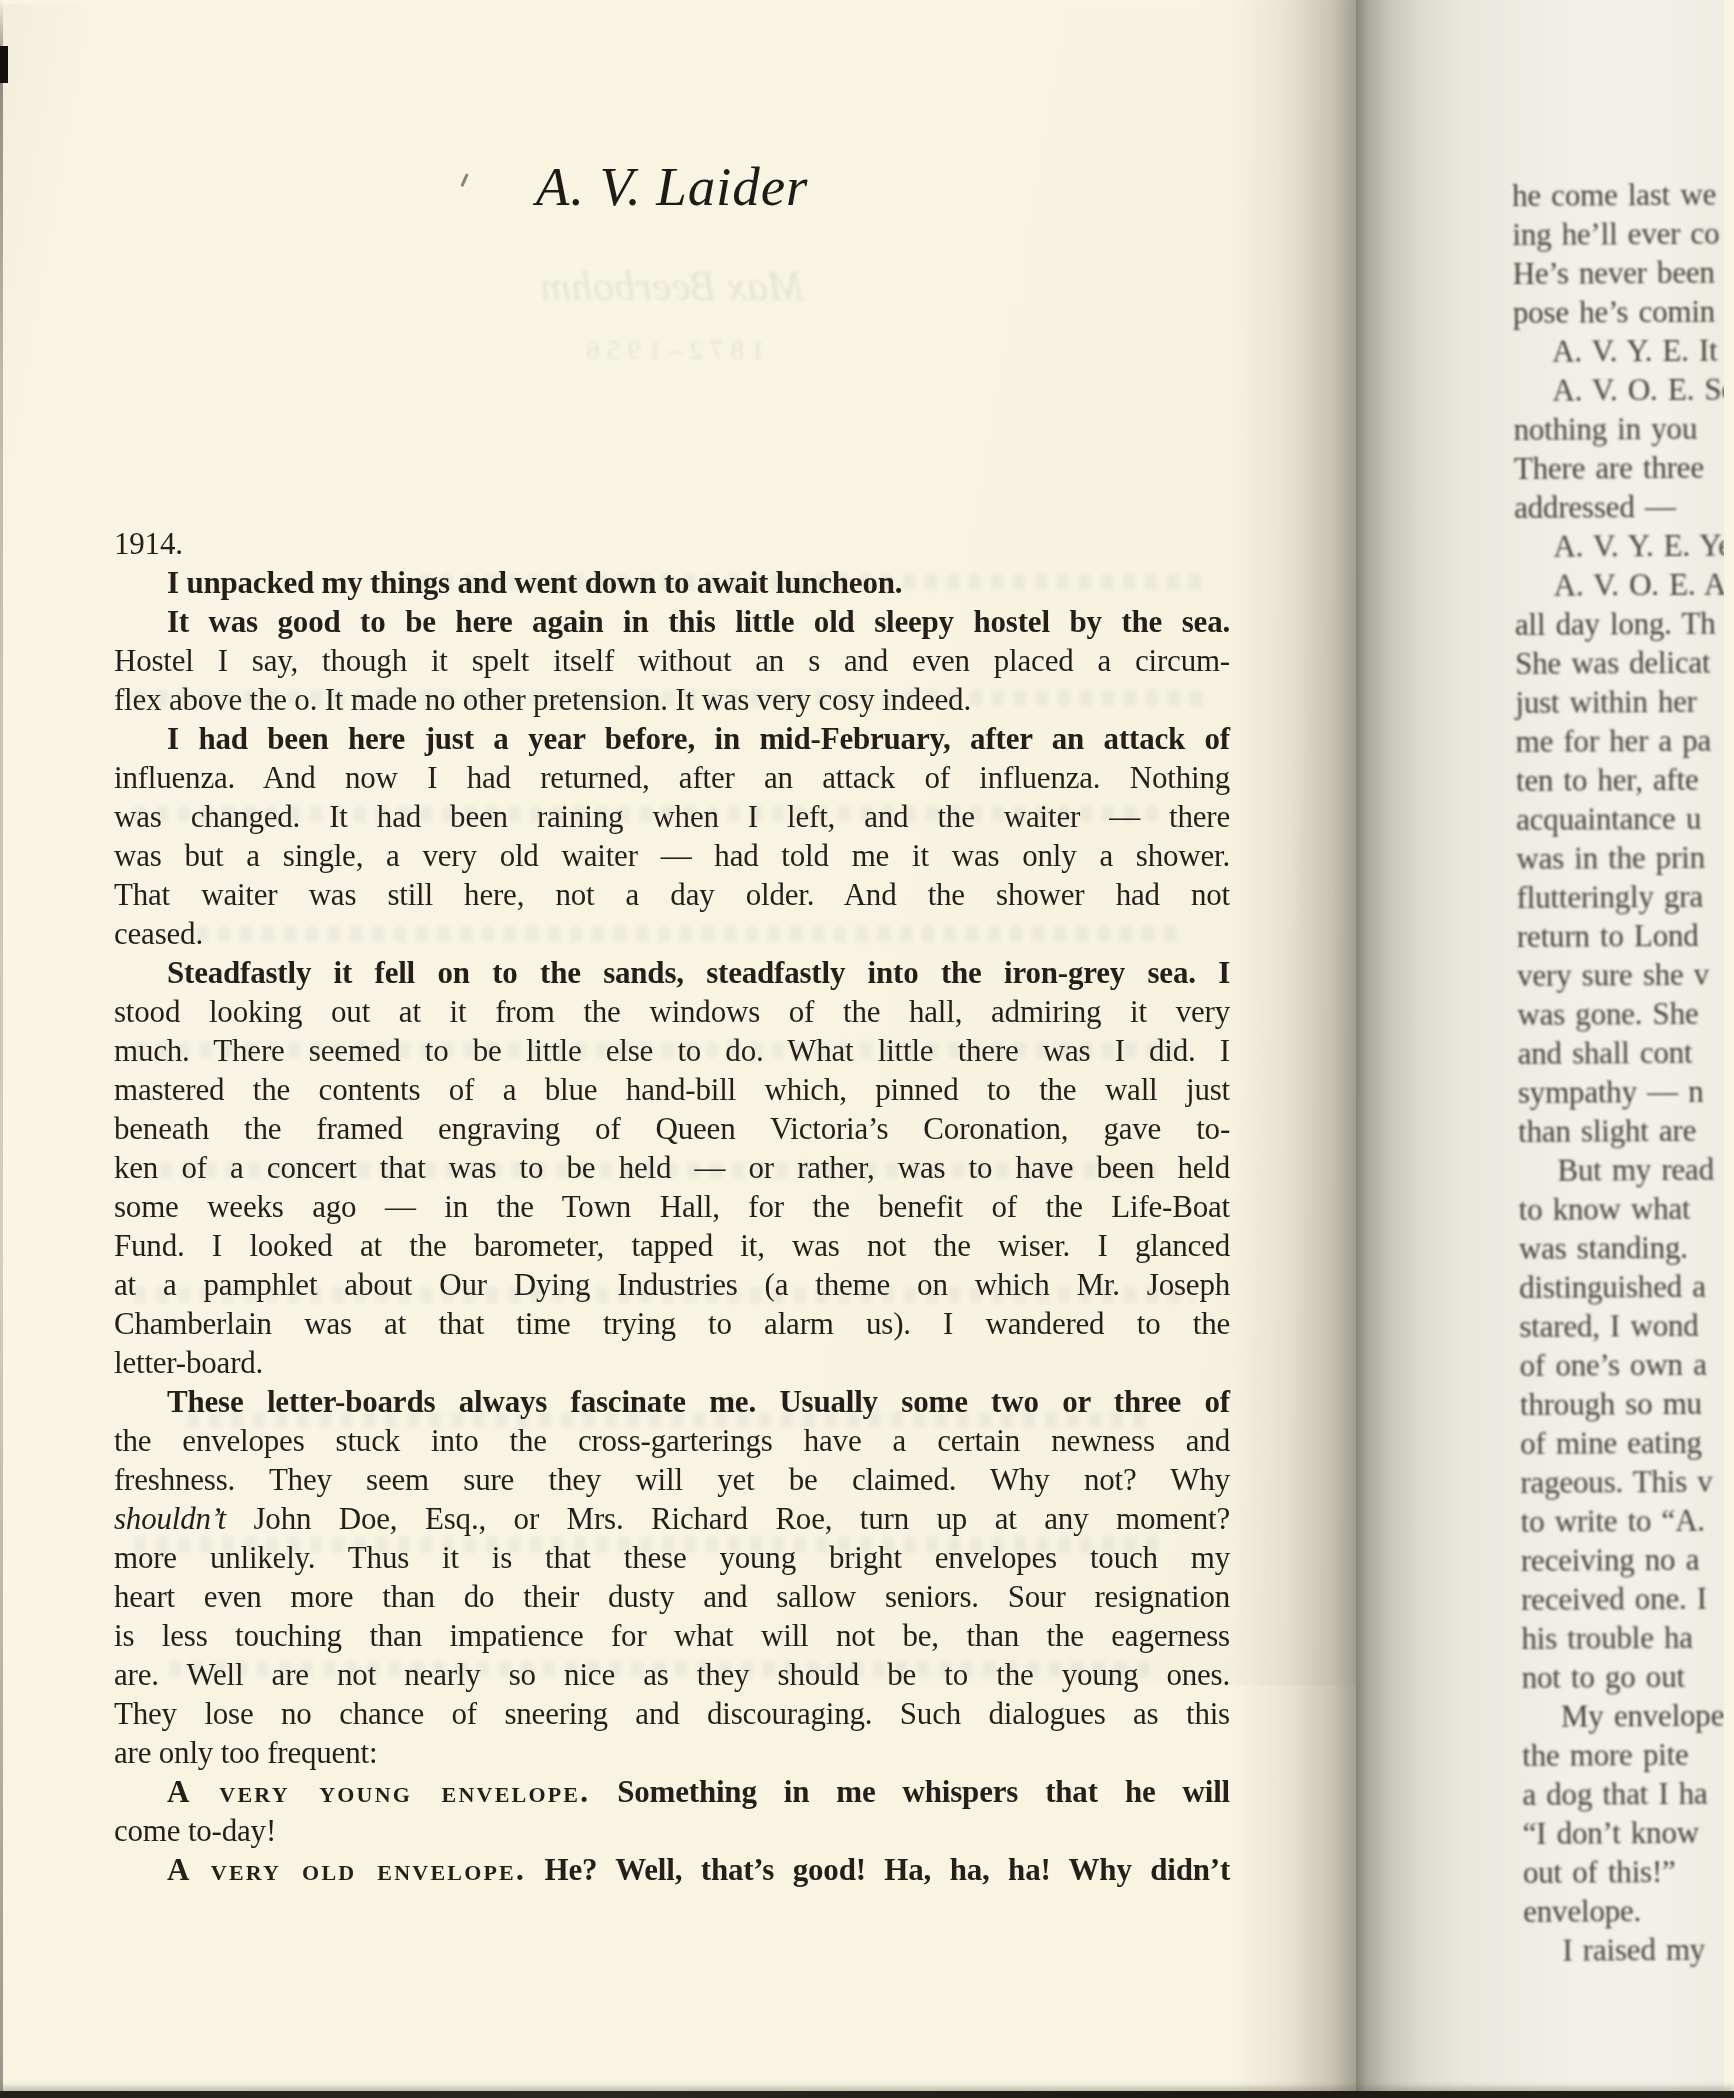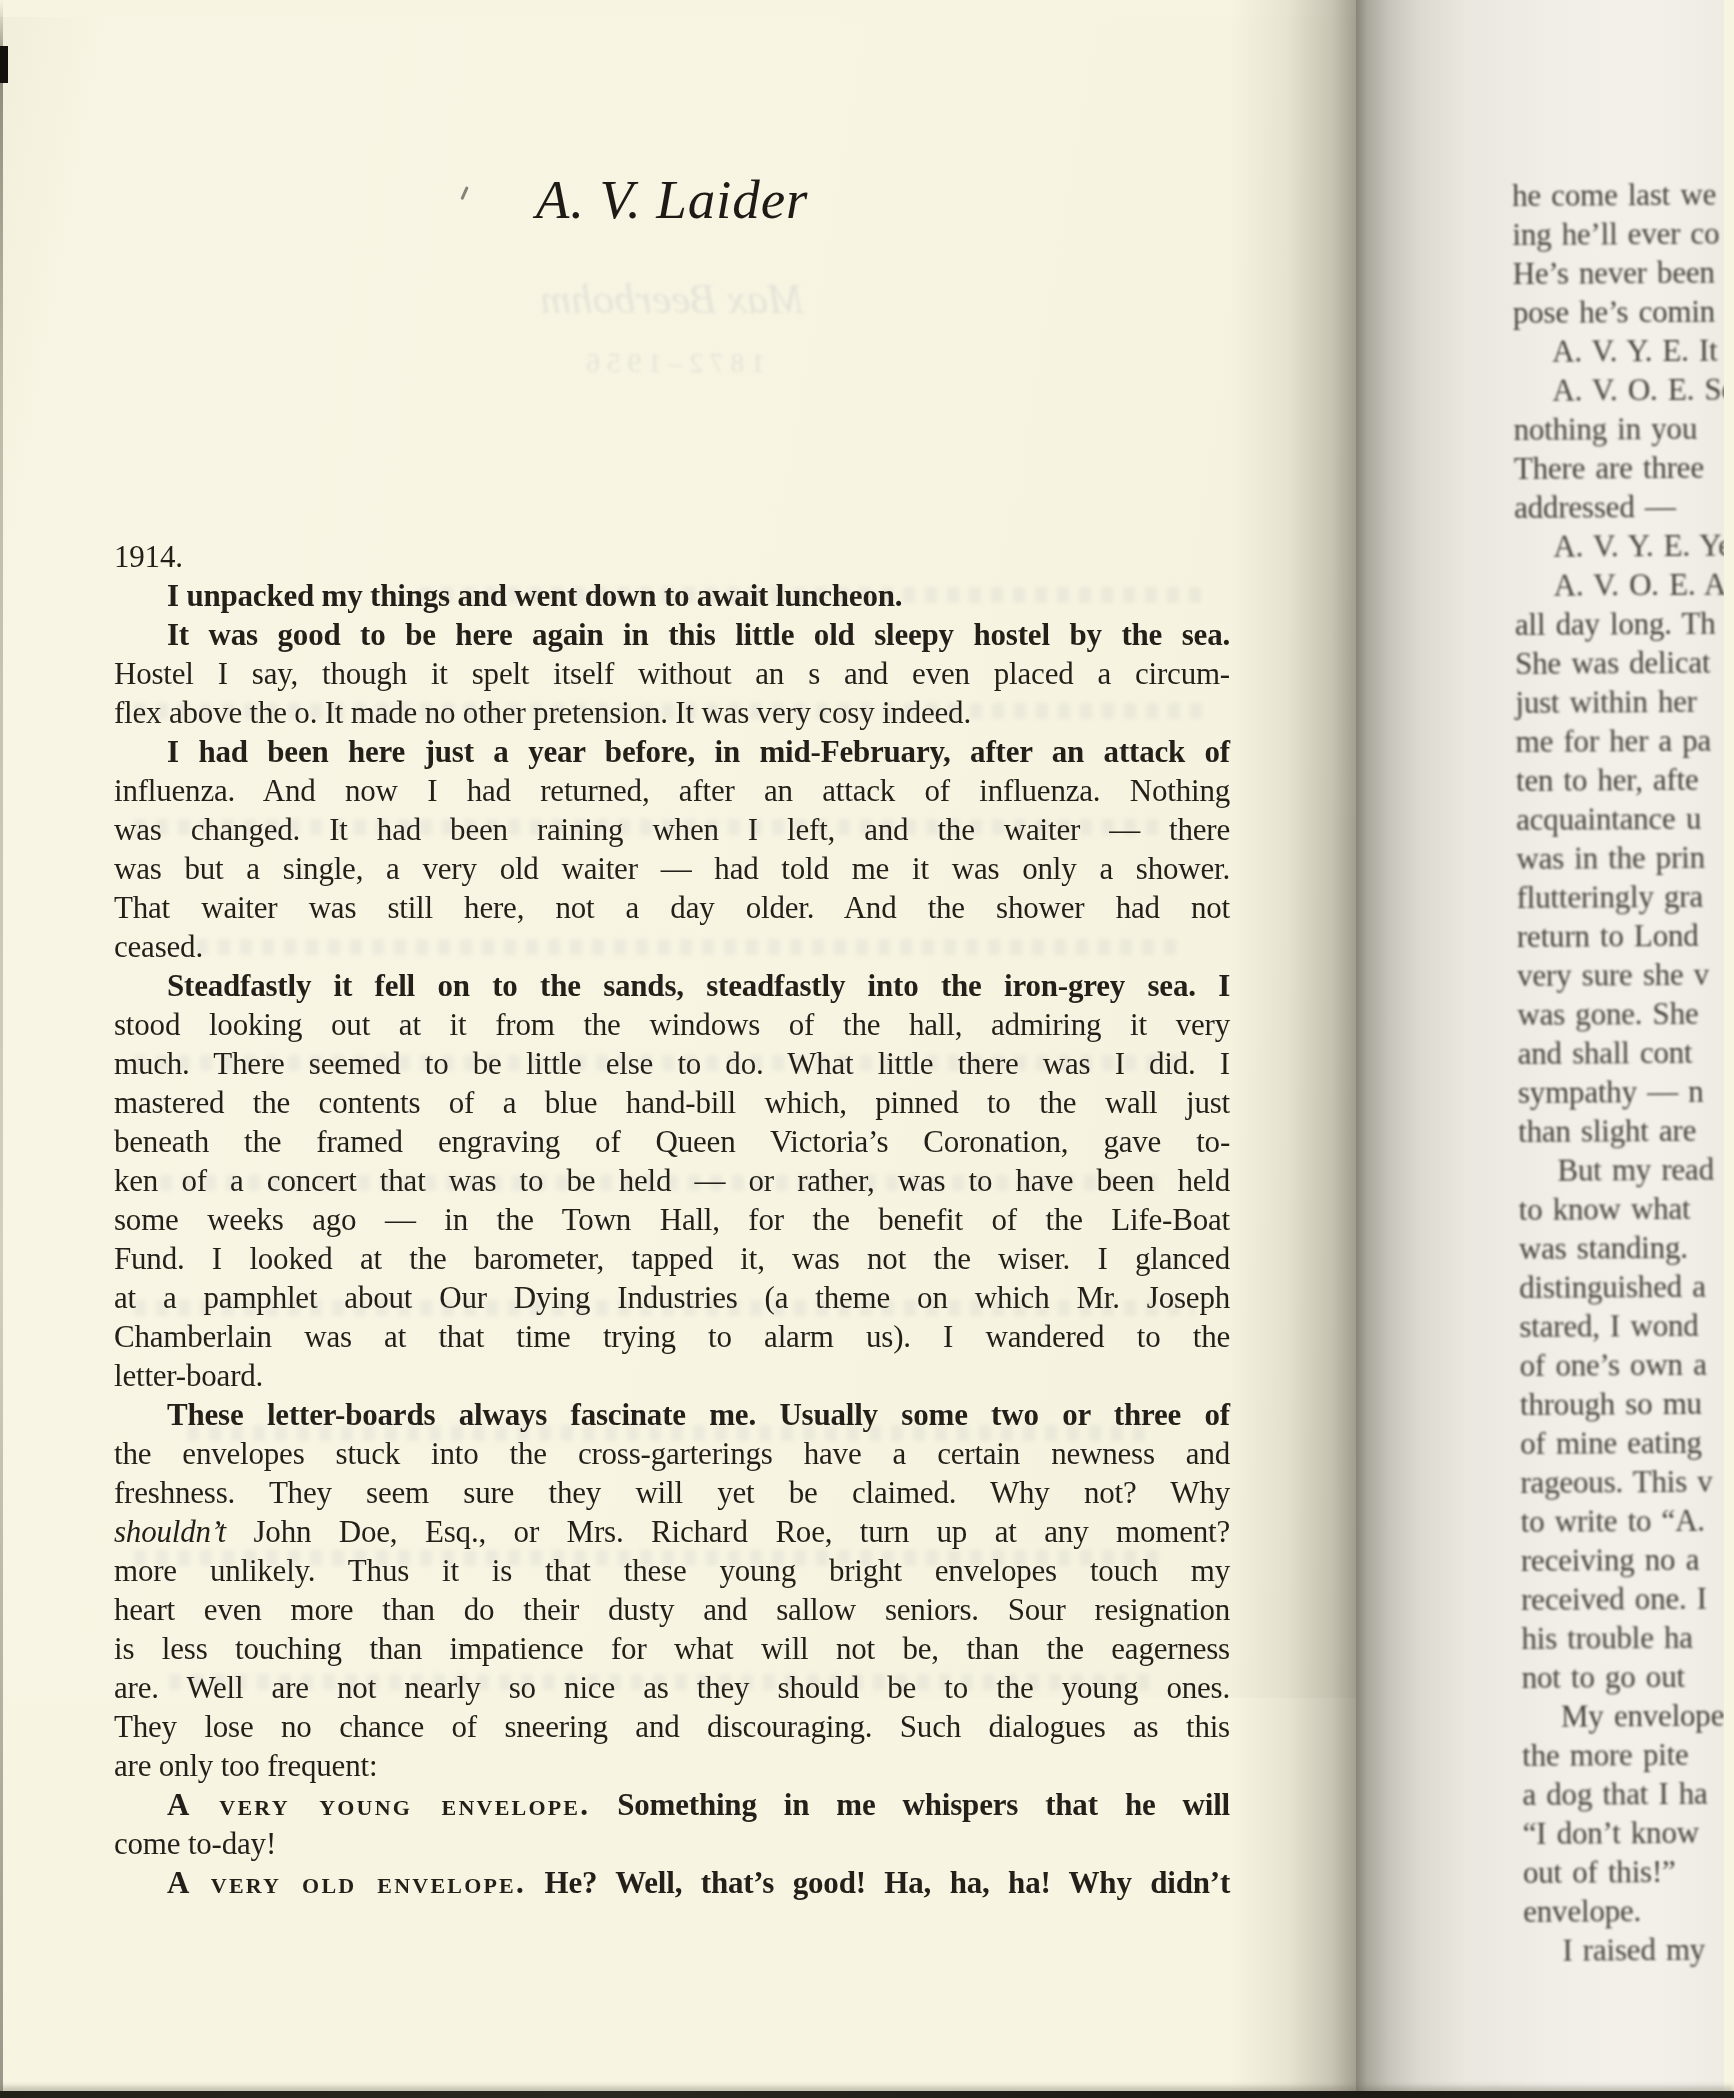--- a/index.html
+++ b/index.html
@@ -5,21 +5,21 @@
   html,body{margin:0;padding:0;}
   body{
     width:1734px;height:2099px;overflow:hidden;
     background:#f7f4e2;
     font-family:"Liberation Serif","DejaVu Serif",serif;
   }
   .scan{position:relative;width:1734px;height:2099px;overflow:hidden;}
 
   
   .left-page{
-    position:absolute;left:0;top:17px;width:1390px;height:1681px;
+    position:absolute;left:0;top:4px;width:1390px;height:1681px;
     background:linear-gradient(100deg,#f1eedb 0%,#f8f5e4 7%,#f7f4e2 55%,#f5f2df 85%,#efecd9 100%);
   }
   .page-title{
     position:absolute;left:114px;top:150px;width:1116px;
     text-align:center;font-style:italic;
     font-size:55px;line-height:66px;letter-spacing:0.9px;color:#1e1a15;
   }
   .title-stray-mark{
     position:absolute;left:463px;top:169px;width:2.7px;height:14.3px;
     background:#6b675d;transform:rotate(24deg);border-radius:1.8px;opacity:.8;

